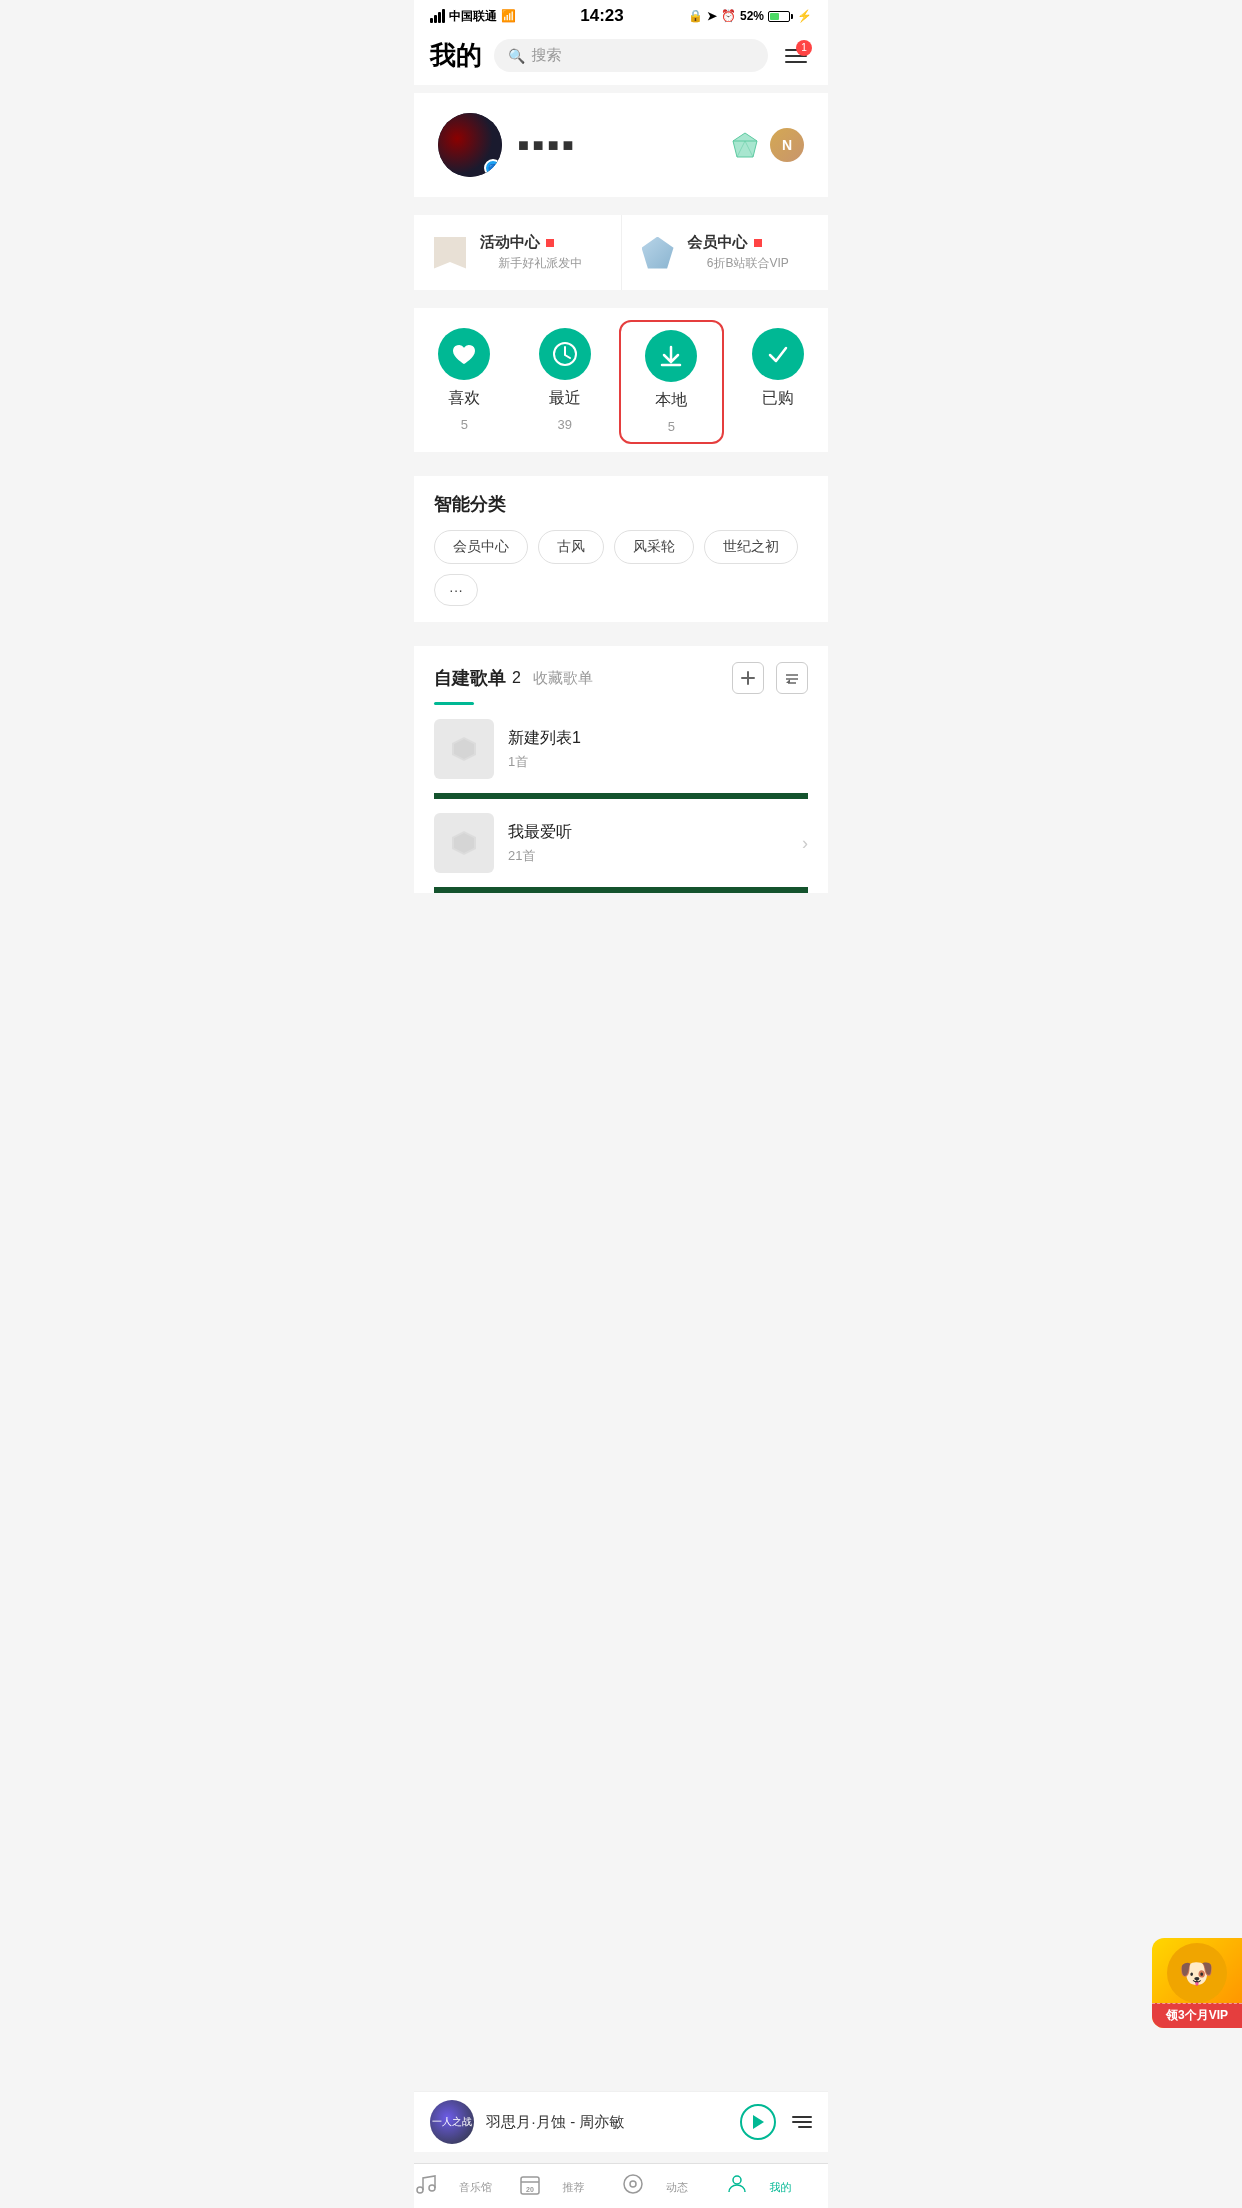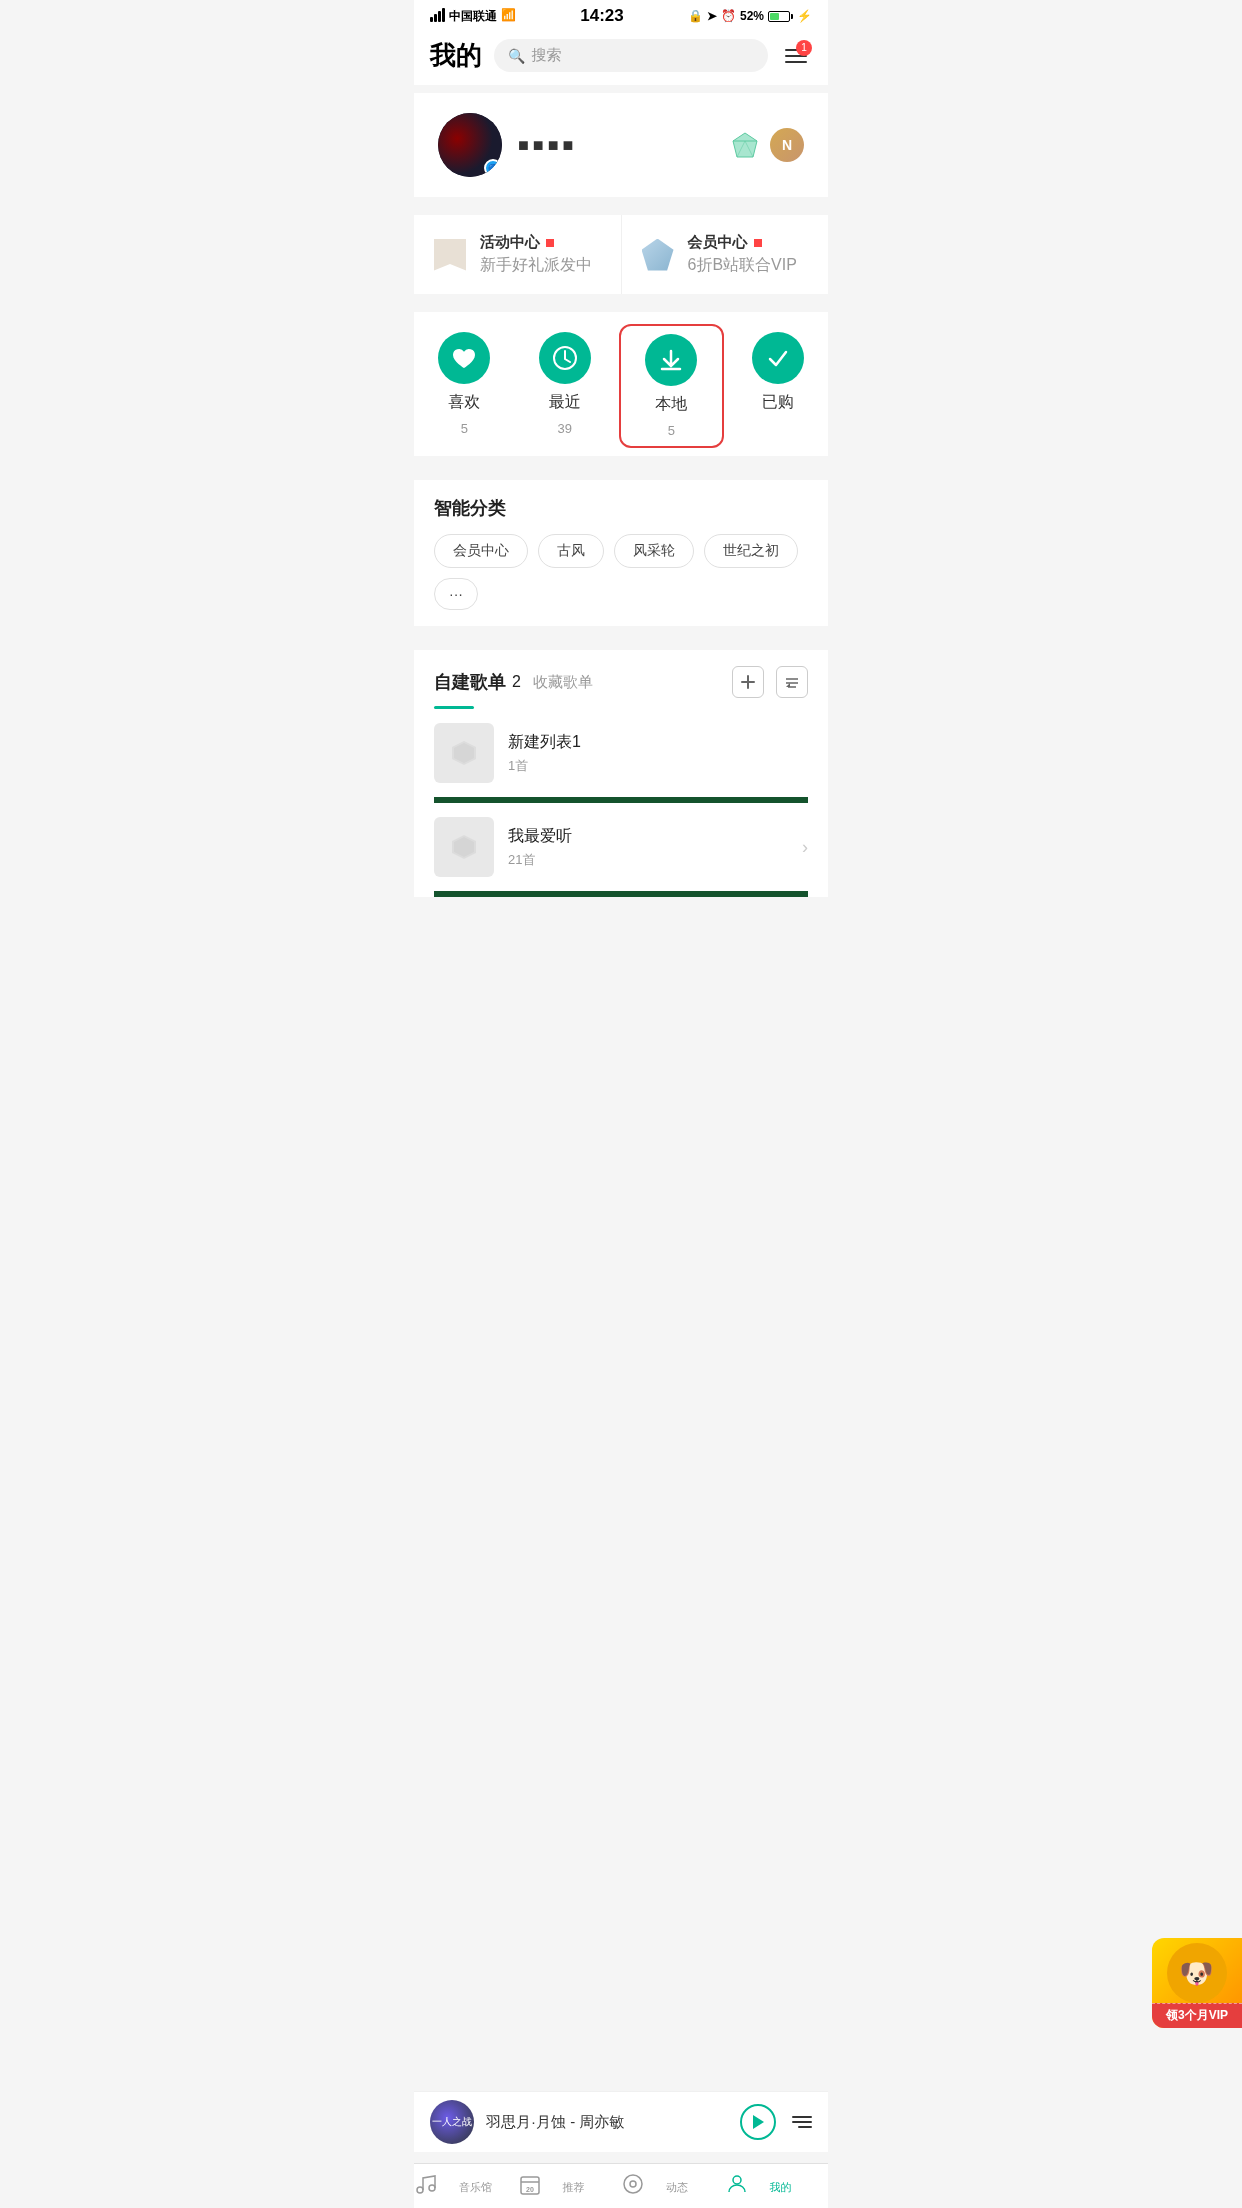--- a/index.html
+++ b/index.html
@@ -16,21 +16,21 @@
     
     .status-bar {
       background: #fff;
       display: flex;
       justify-content: space-between;
       align-items: center;
       padding: 6px 16px 4px;
       font-size: 13px;
       font-weight: 600;
     }
-    .status-left { display: flex; align-items: flex-start; gap: 4px; font-size: 12px; }
+    .status-left { display: flex; align-items: center; gap: 4px; font-size: 12px; }
     .status-center { font-size: 17px; font-weight: 700; }
     .status-right { display: flex; align-items: center; gap: 4px; font-size: 12px; }
     .signal-bars { display: flex; align-items: flex-end; gap: 1px; }
     .signal-bars span { background: #000; border-radius: 1px; }
     .battery-icon {
       display: inline-flex; align-items: center; gap: 1px;
     }
     .battery-body {
       width: 22px; height: 11px; border: 1.5px solid #000;
       border-radius: 2px; position: relative; display: flex;
@@ -146,21 +146,21 @@
     }
     .activity-text { flex: 1; }
     .activity-title {
       font-size: 15px; font-weight: 600; color: #333;
       display: flex; align-items: center; gap: 6px;
     }
     .activity-dot {
       width: 8px; height: 8px; background: #ff4444;
       border-radius: 50; flex-shrink: 0;
     }
-    .activity-sub { font-size: 16px; color: #999; margin-top: 3px; }
+    .activity-sub { font-size: 12px; color: #999; margin-top: 3px; text-align: center; }
 
     
     .quick-access {
       background: #fff;
       padding: 20px 0 16px;
       margin: 8px 0;
       display: flex;
       justify-content: space-around;
       text-align: center;
     }

